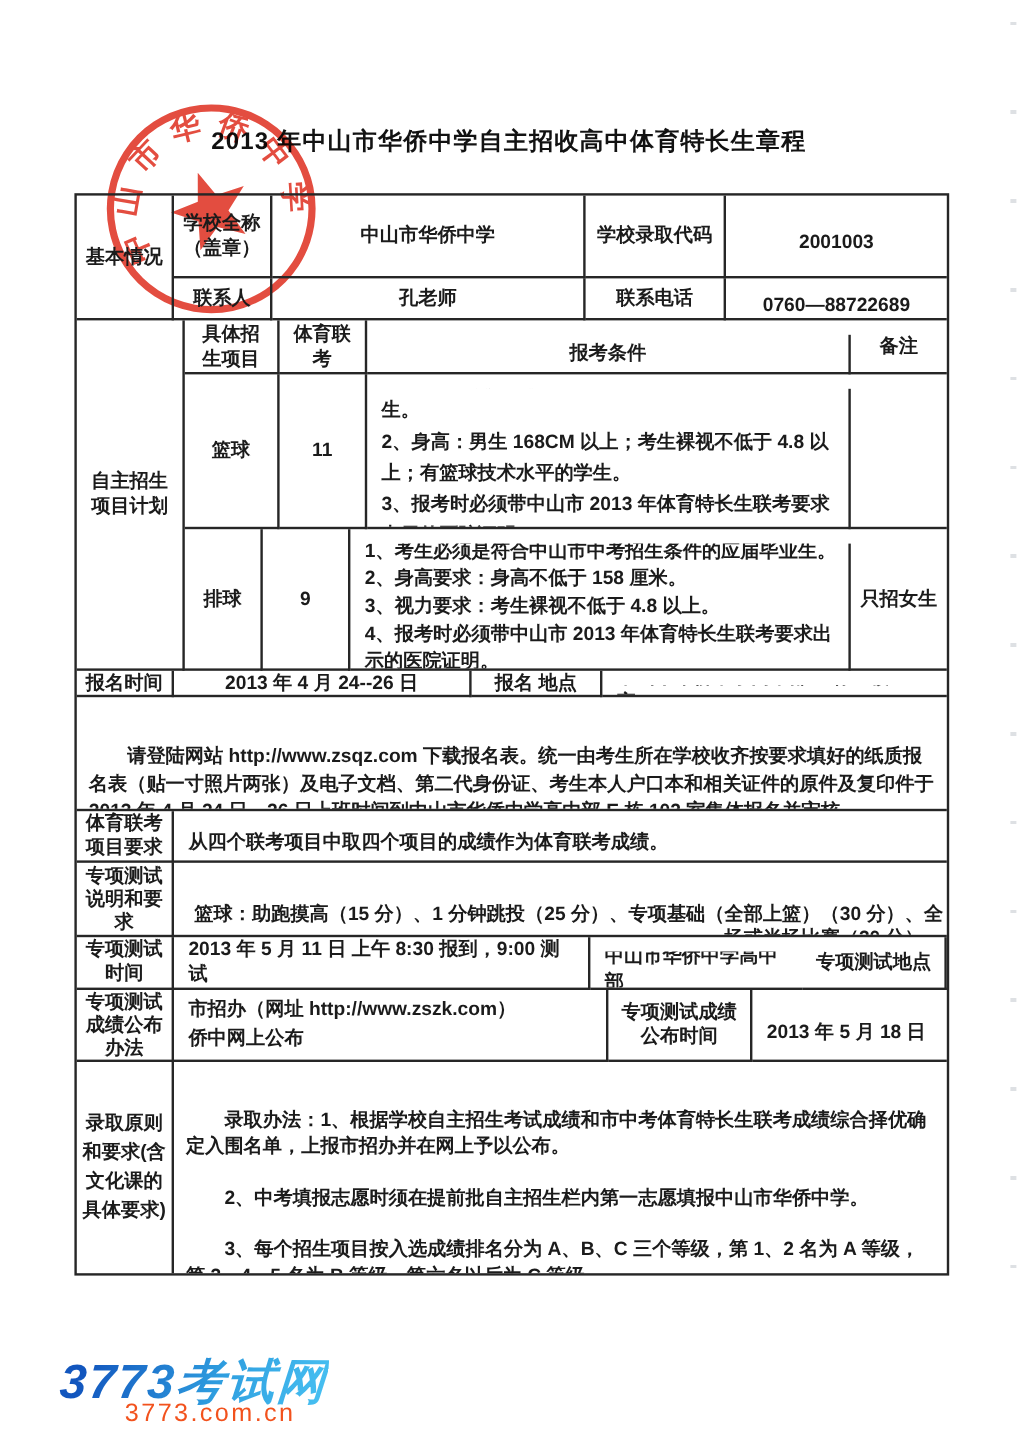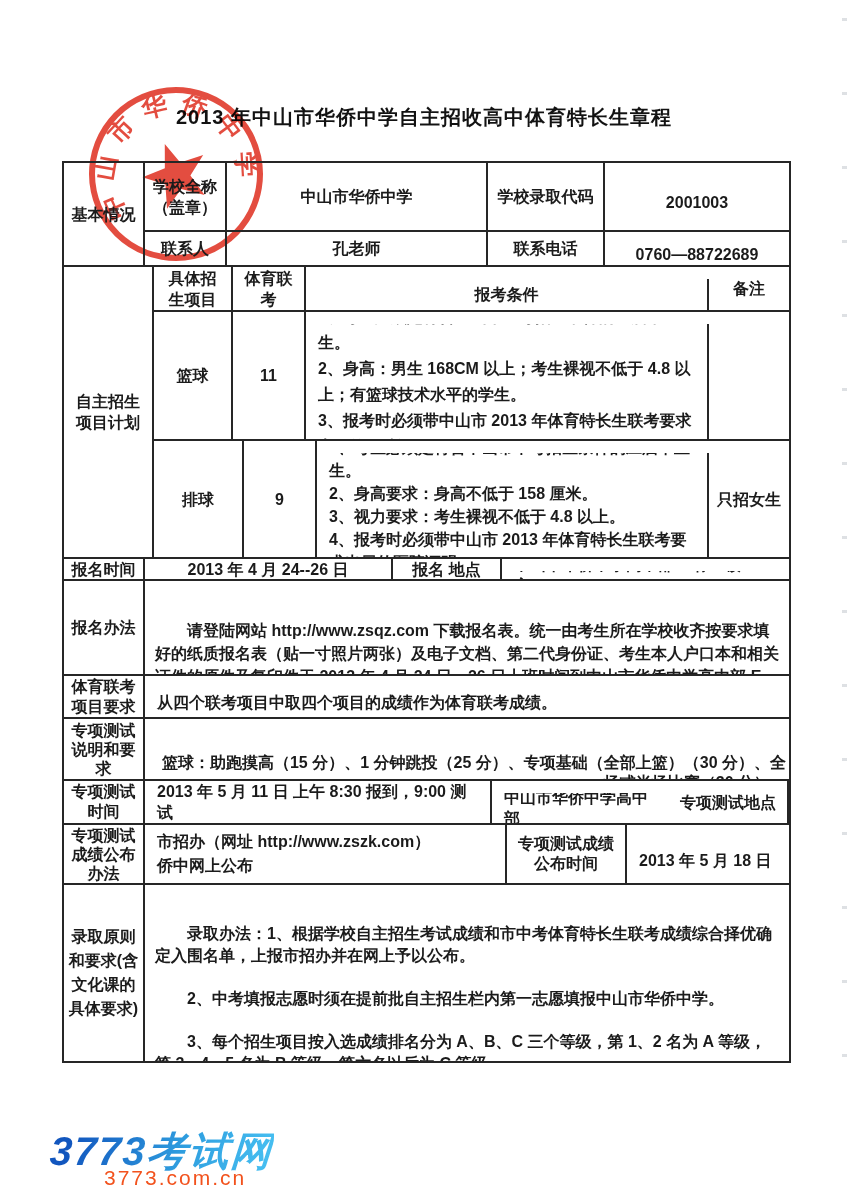--- a/index.html
+++ b/index.html
@@ -121,40 +121,39 @@
         </div>
         <div class="row" style="height:129px">
           <div class="c" style="width:79px">篮球</div>
           <div class="c" style="width:73px">11</div>
           <div class="c grow left cond">1、考生必须是符合中山市中考招生条件的应届毕业生。
 2、身高：男生 168CM 以上；考生裸视不低于 4.8 以上；有篮球技术水平的学生。
 3、报考时必须带中山市 2013 年体育特长生联考要求出示的医院证明。</div>
           <div class="c nbr" style="width:80px"></div>
         </div>
         <div class="row" style="height:118px">
-          <div class="c" style="width:90px">排球</div>
+          <div class="c" style="width:65px">排球</div>
           <div class="c" style="width:73px">9</div>
           <div class="c grow left cond2">1、考生必须是符合中山市中考招生条件的应届毕业生。
 2、身高要求：身高不低于 158 厘米。
 3、视力要求：考生裸视不低于 4.8 以上。
 4、报考时必须带中山市 2013 年体育特长生联考要求出示的医院证明。</div>
           <div class="c nbr" style="width:80px">只招女生</div>
         </div>
       </div>
     </div>
 
     <div class="row" style="height:22px">
       <div class="c" style="width:81px">报名时间</div>
       <div class="c" style="width:248px">2013 年 4 月 24--26 日</div>
       <div class="c" style="width:109px">报名 地点</div>
       <div class="c grow left nbr">中山市华侨中学高中部 E 栋一楼 102 室</div>
     </div>
 
     <div class="row" style="height:95px">
-      <div class="c" style="width:81px">报名办法</div>
       <div class="c grow nbr para">
         <p>请登陆网站 http://www.zsqz.com 下载报名表。统一由考生所在学校收齐按要求填好的纸质报名表（贴一寸照片两张）及电子文档、第二代身份证、考生本人户口本和相关证件的原件及复印件于 2013 年 4 月 24 日—26 日上班时间到中山市华侨中学高中部 E 栋 102 室集体报名并审核。</p>
         
       </div>
     </div>
 
     <div class="row" style="height:43px">
       <div class="c lab20" style="width:81px">体育联考
 项目要求</div>
       <div class="c grow left nbr">从四个联考项目中取四个项目的成绩作为体育联考成绩。</div>

